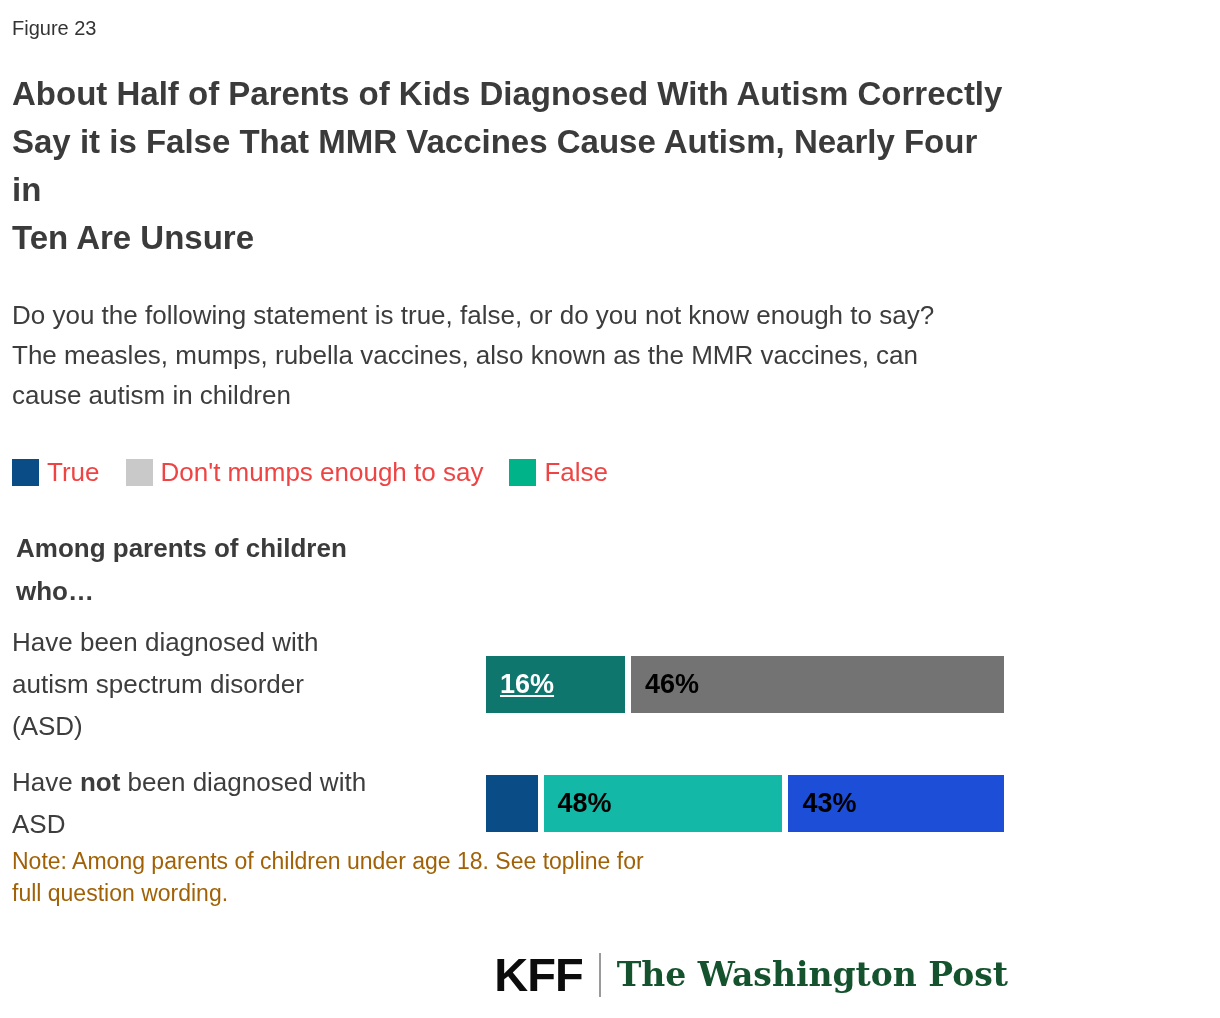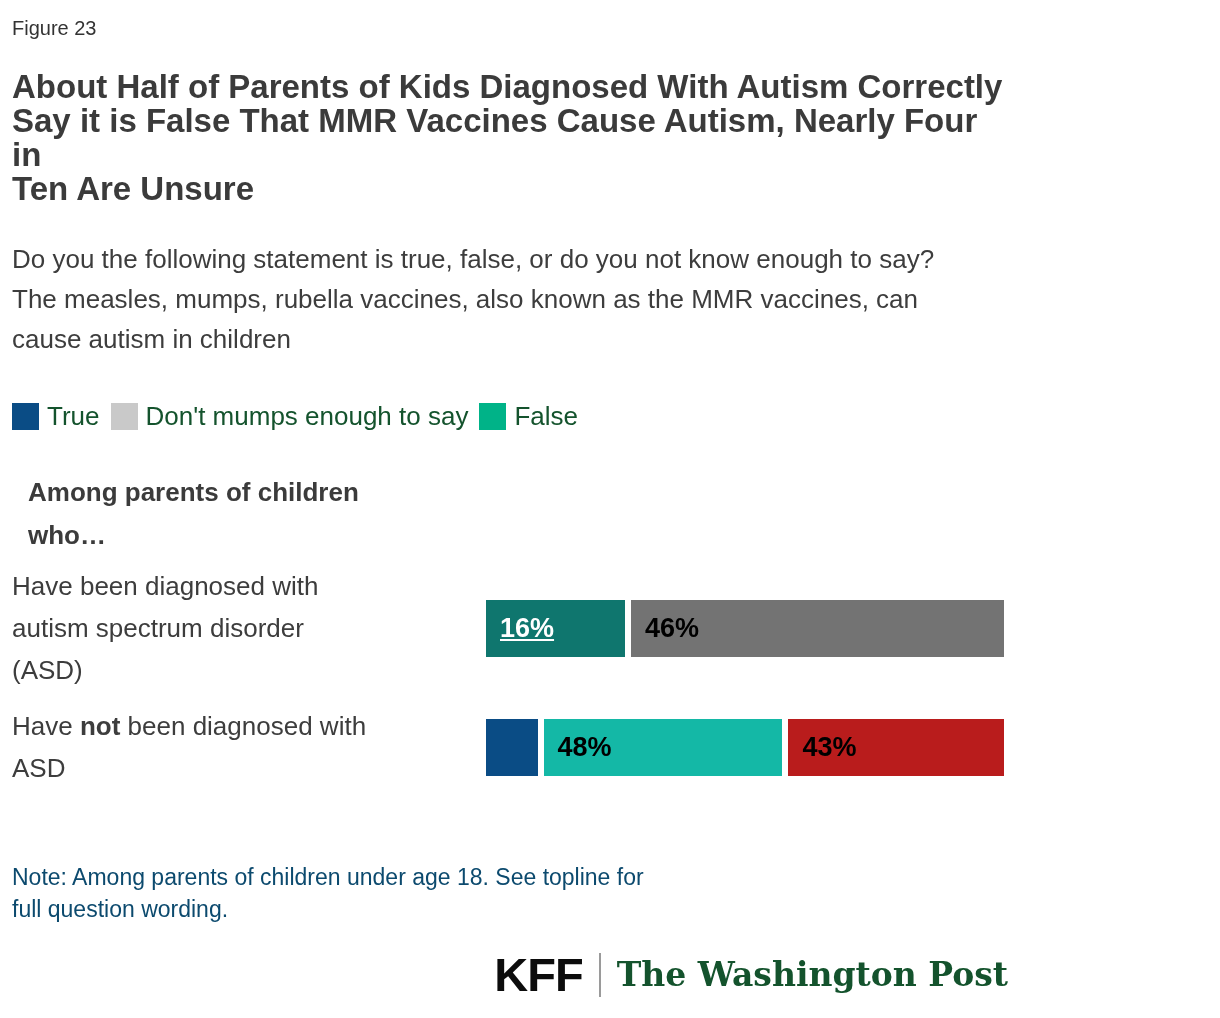--- a/index.html
+++ b/index.html
@@ -9,36 +9,36 @@
     box-sizing:border-box;
     padding:14px 16px 0 12px;
     background:#ffffff;
     font-family:"Liberation Sans", sans-serif;
     color:#3d3d3d;
     overflow:hidden;
   }
   .figure-label{font-size:20px;line-height:28px;color:#333333;}
   .chart-title{
     margin:28px 0 0 0;
-    font-size:33px;font-weight:700;line-height:34px;
+    font-size:33px;font-weight:700;line-height:48px;
     color:#3b3b3b;white-space:pre-line;
   }
   .chart-subtitle{
     margin:33px 0 0 0;
     font-size:26px;line-height:40px;color:#3d3d3d;white-space:pre-line;
   }
   .legend{
     margin-top:42px;
-    display:flex;align-items:center;gap:11px;
-    font-size:26px;color:#14532d;
+    display:flex;align-items:center;gap:26px;
+    font-size:26px;color:#ef4444;
   }
   .legend-item{display:flex;align-items:center;gap:8px;}
   .legend-swatch{width:27px;height:27px;display:inline-block;}
   .group-heading{
-    margin:39px 0 0 16px;
+    margin:39px 0 0 4px;
     font-size:26px;font-weight:700;line-height:43px;color:#3b3b3b;
     white-space:pre-line;width:460px;
   }
   .rows{margin-top:8px;}
   .row{display:flex;align-items:center;}
   .row + .row{margin-top:14px;}
   .row-label{
     width:474px;flex:0 0 474px;
     font-size:26px;line-height:42px;color:#3d3d3d;
     white-space:pre-line;
@@ -47,22 +47,21 @@
   .row-bars{
     flex:1 1 auto;display:flex;gap:6px;height:57px;
   }
   .bar-segment{
     height:57px;display:flex;align-items:center;
     box-sizing:border-box;padding-left:14px;
     font-size:27px;font-weight:700;line-height:57px;
     overflow:hidden;white-space:nowrap;
   }
   .note-text{
-    margin-top:72px;
-    font-size:23px;line-height:32px;color:#0c4a6e;white-space:pre-line;
+    font-size:23px;line-height:32px;color:#a16207;white-space:pre-line;
   }
   .source-text{
     margin-top:11px;
     font-size:23px;line-height:34px;color:#3b3b3b;white-space:pre-line;
   }
   .logos{
     position:absolute;right:12px;bottom:16px;
     display:flex;align-items:center;gap:16px;
   }
   .kff-logo{
@@ -123,21 +122,21 @@
         </div>
       </div>
       <div class="row">
         <div class="row-label"><span>Have </span><b>not</b><span> been diagnosed with
 ASD</span></div>
         <div class="row-bars">
           <div class="bar-segment" style="background: rgb(10, 76, 133); flex-grow: 8; flex-basis: 0px; color: rgb(255, 255, 255);"></div>
           <div class="bar-segment" style="background: #14b8a6; flex-grow: 48; flex-basis: 0px; color: rgb(0, 0, 0);">
             <span>48%</span>
           </div>
-          <div class="bar-segment" style="background: #b91c1c; flex-grow: 43; flex-basis: 0px; color: rgb(0, 0, 0);">
+          <div class="bar-segment" style="background: #1d4ed8; flex-grow: 43; flex-basis: 0px; color: rgb(0, 0, 0);">
             <span>43%</span>
           </div>
         </div>
       </div>
     </div>
 
   <div class="note-text">Note: Among parents of children under age 18. See topline for
 full question wording.</div>
 
 

